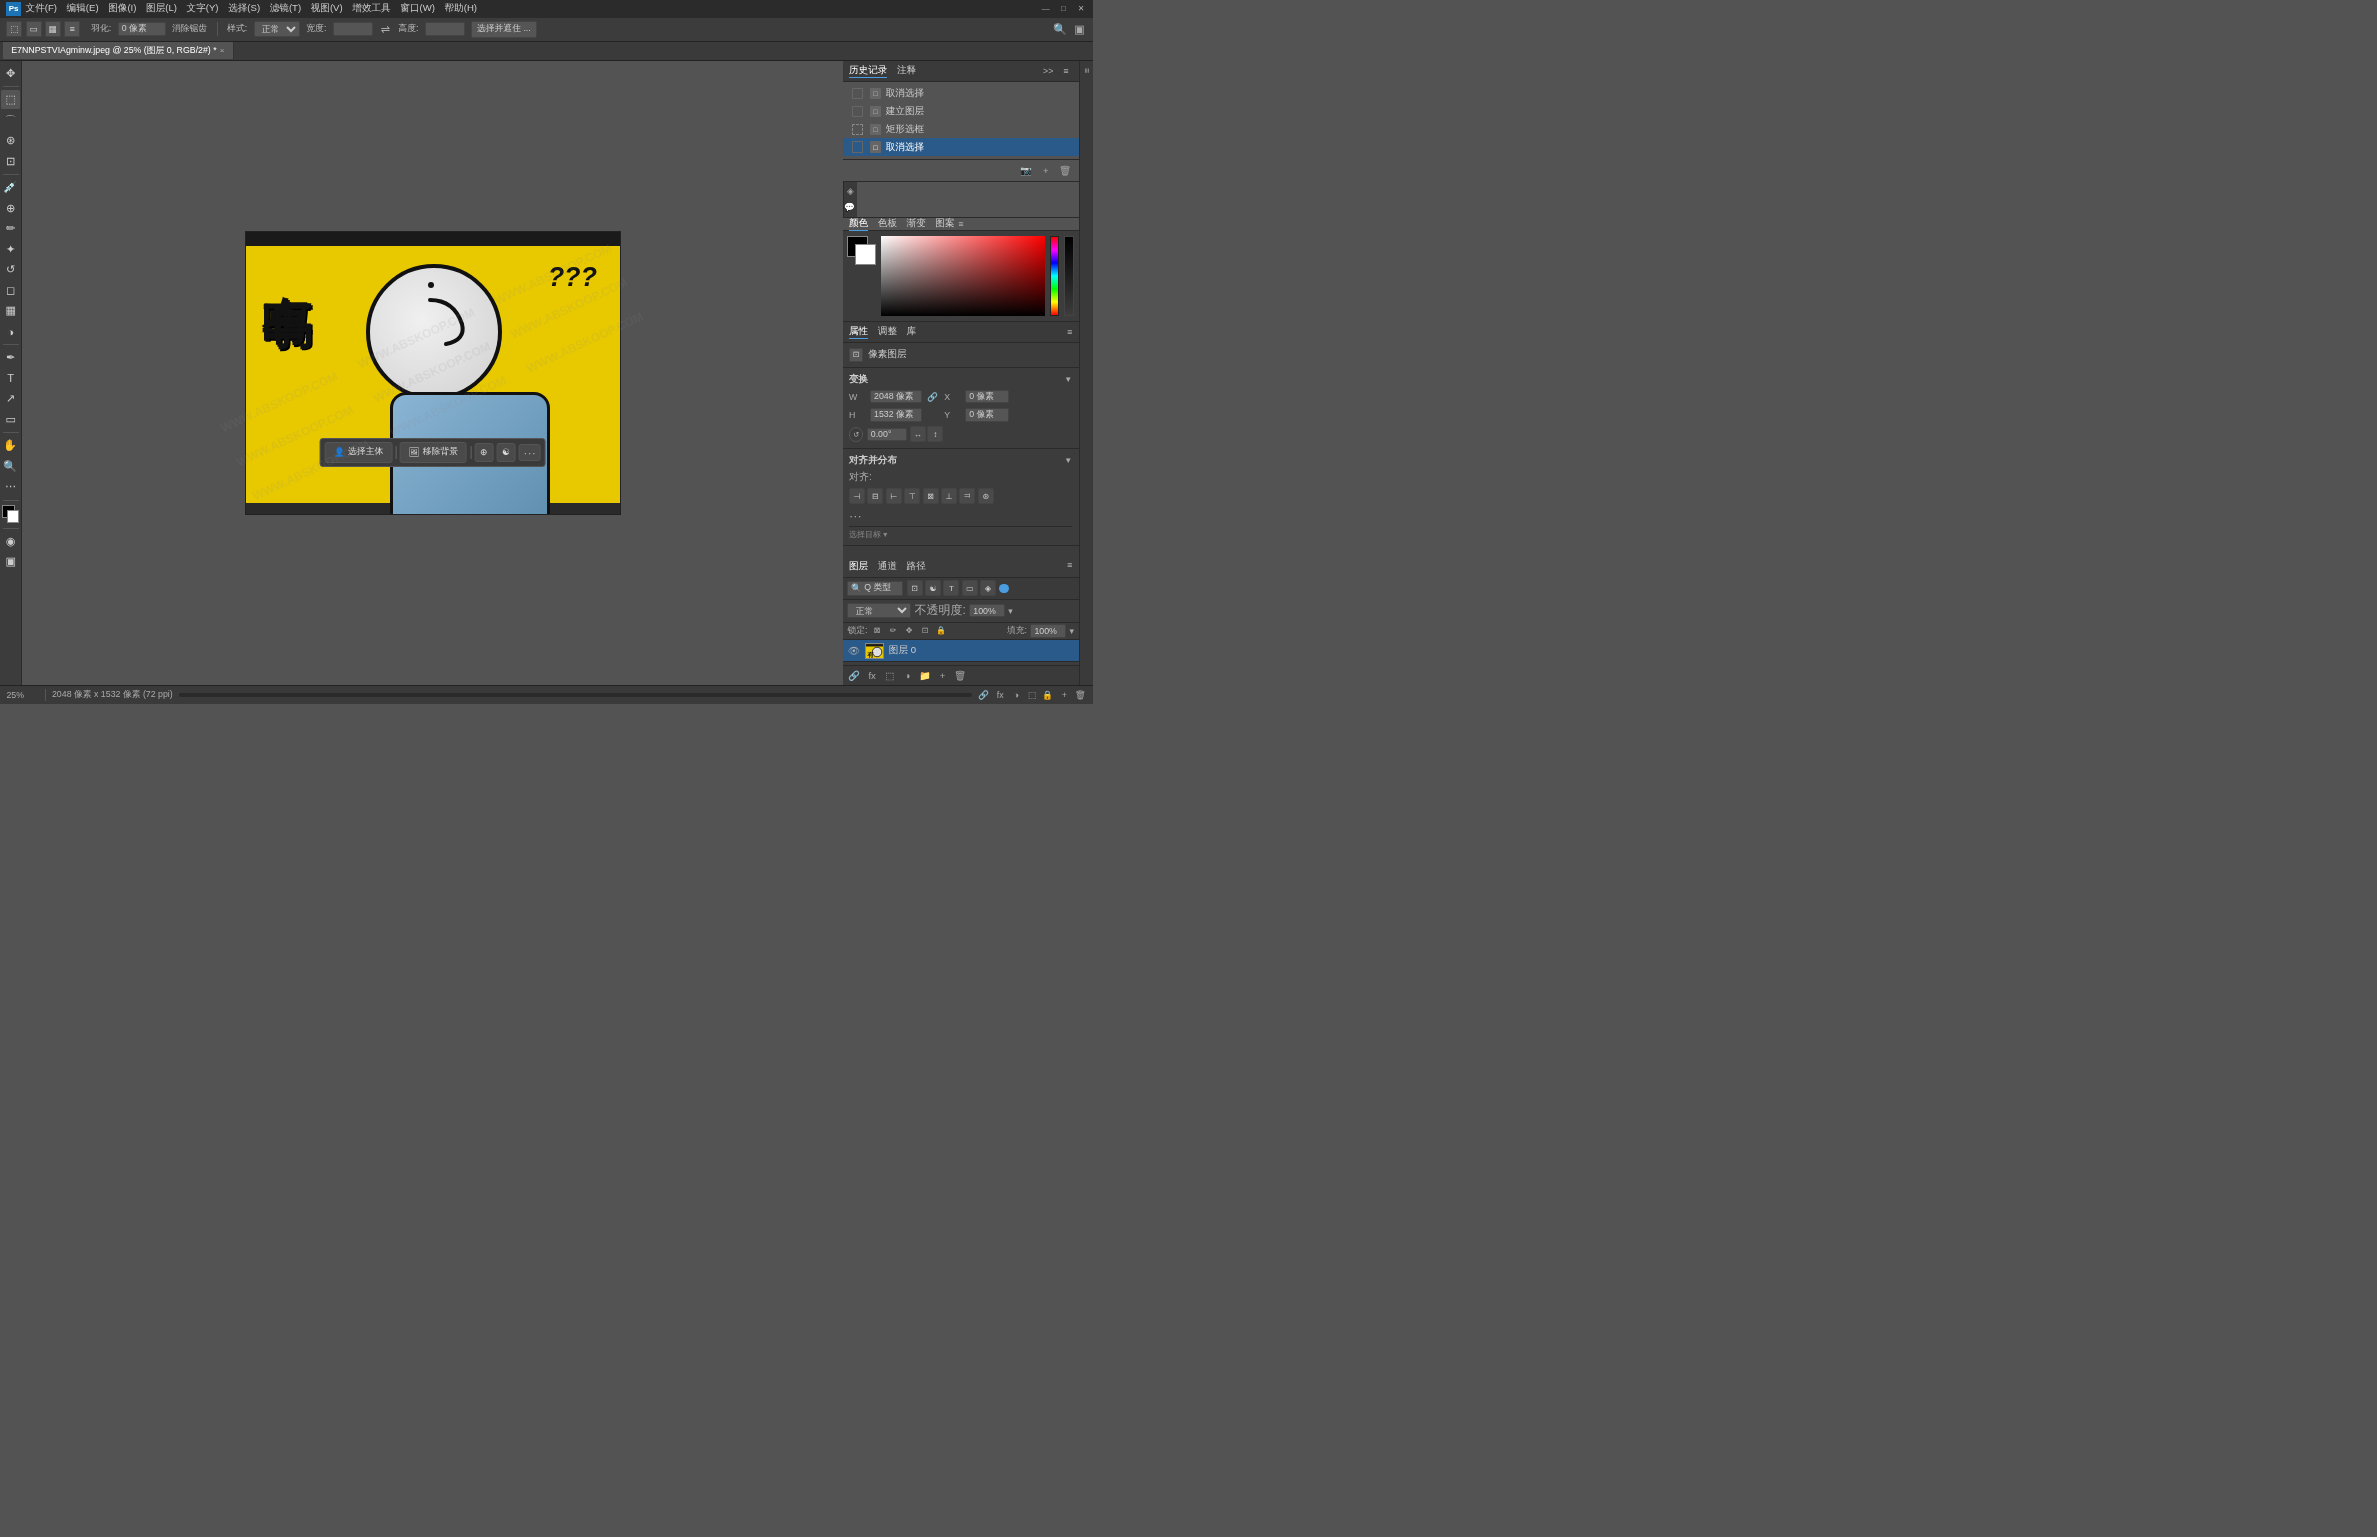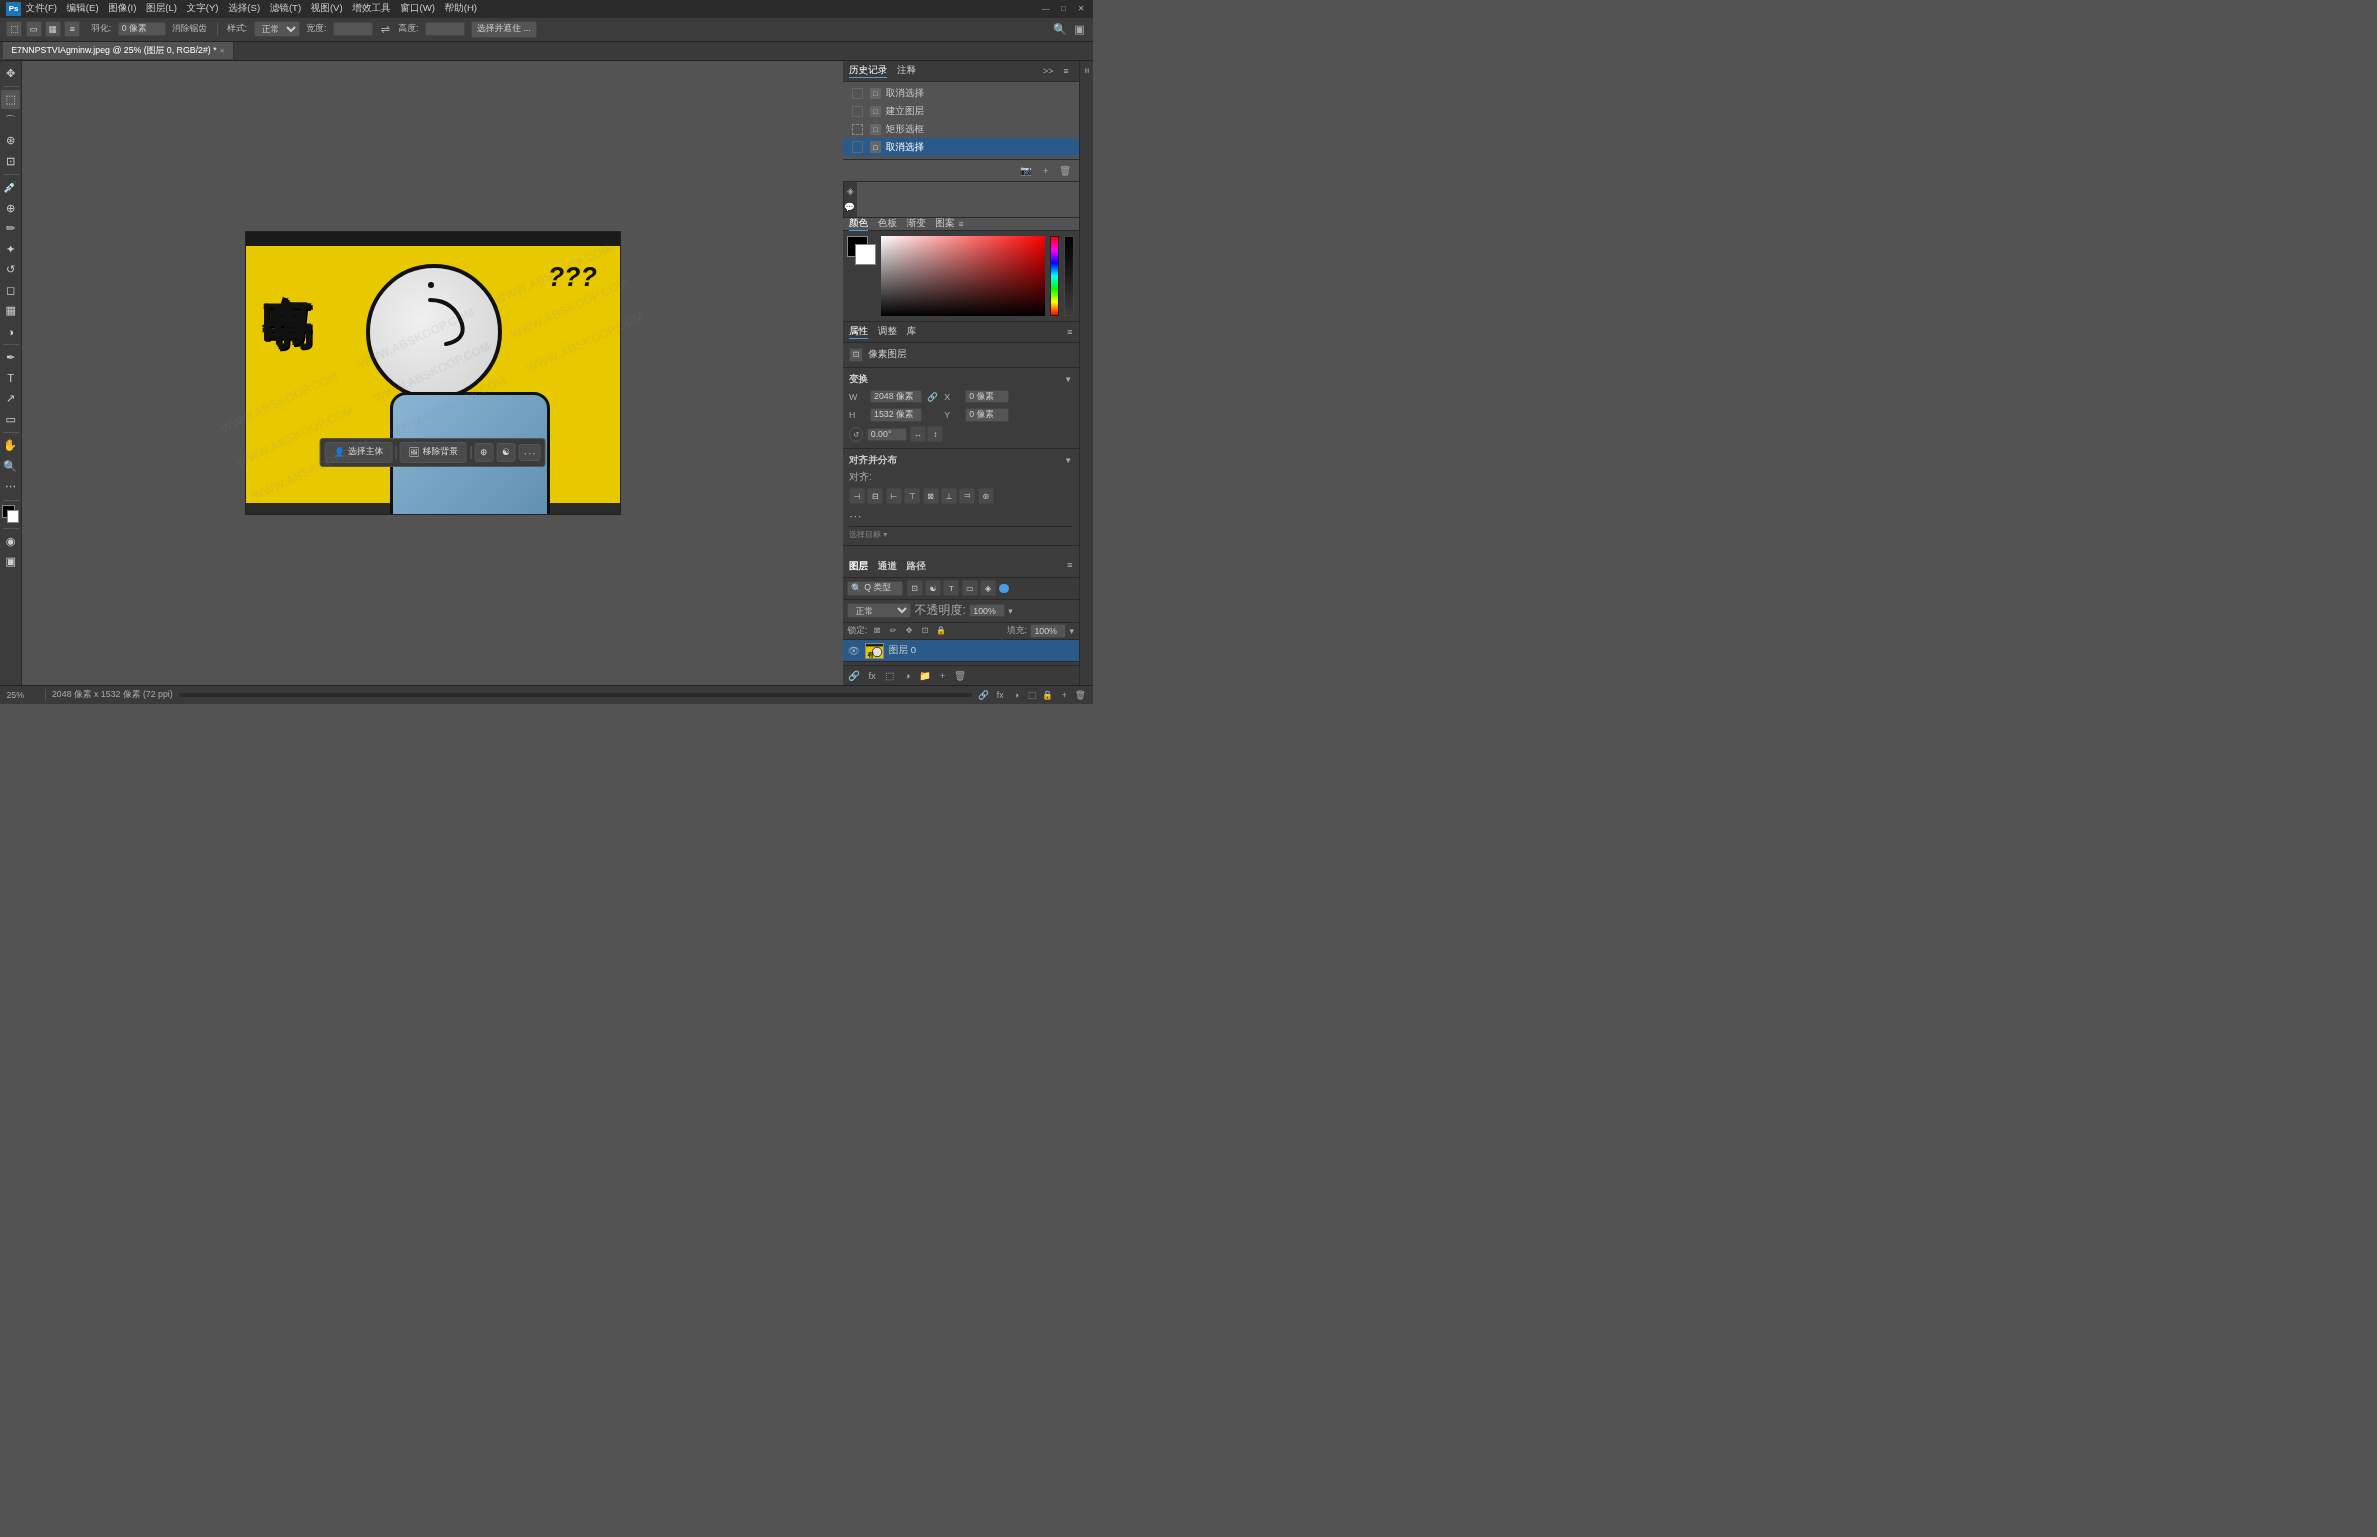--- a/index.html
+++ b/index.html
@@ -562,21 +562,20 @@
       flex-direction: column;
       height: 128px;
     }
     .layers-panel-header {
       display: flex;
       align-items: flex-start;
       padding: 3.2px 6.4px;
       border-bottom: 0.8px solid #2a2a2a;
       height: 21px;
       justify-content: space-between;
-      font-weight: bold;
     }
     .layers-tabs {
       display: flex;
       gap: 9.6px;
     }
     .layers-tab {
       font-size: 9.6px;
       color: #ccc;
       cursor: pointer;
     }

